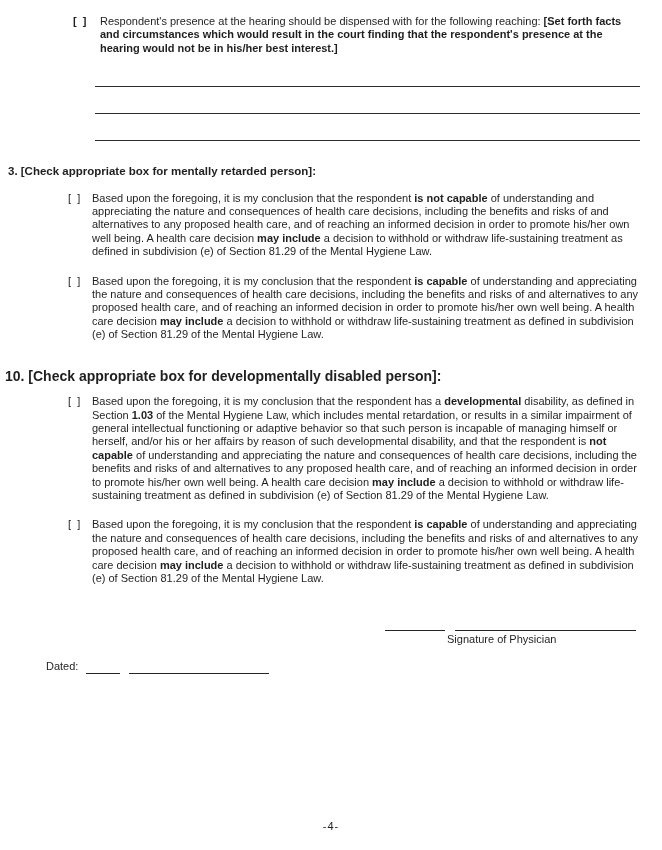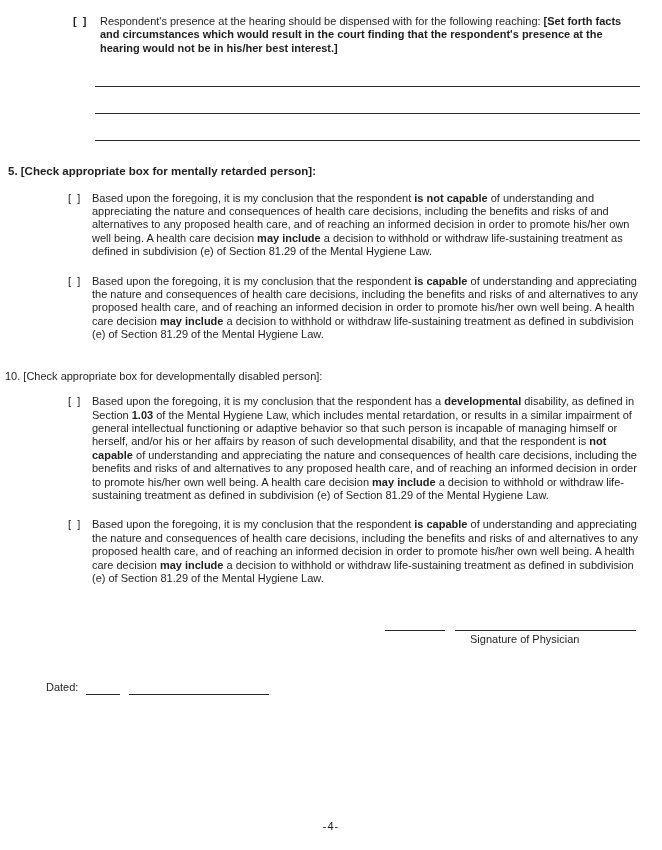--- a/index.html
+++ b/index.html
@@ -22,40 +22,40 @@
     white-space: pre;
   }
   
   .top-item { margin-left: 73px; margin-right: 26px; }
   .top-item .cb { width: 27px; font-weight: bold; }
   
   .blank-lines { margin-left: 95px; width: 545px; margin-top: 5px; }
   .blank-line { height: 26px; border-bottom: 1px solid #2b2b2b; }
   
   .h9 { margin: 24px 0 0 8px; font-weight: bold; font-size: 11.5px; }
-  .h10 { margin: 28px 0 0 5px; font-weight: normal; font-size: 11px; }
+  .h10 { margin: 28px 0 0 5px; font-weight: bold; font-size: 14px; }
   
   .opt { margin-left: 68px; margin-right: 18px; }
   .opt .cb { width: 24px; }
   .opt-9a { margin-top: 13px; }
   .opt-9b { margin-top: 16px; }
   .opt-10a { margin-top: 12px; }
   .opt-10b { margin-top: 16px; }
   .opt .itext { flex: 1; }
   
   .sig-block { width: 251px; margin-left: 385px; }
   .sig-block-1 { margin-top: 32px; }
   .sig-block-2 { margin-top: 24px; }
   .rule-row { display: flex; height: 14px; }
   .rule-short { width: 60px; border-bottom: 1px solid #262626; }
   .rule-gap { width: 10px; }
   .rule-long { flex: 1; border-bottom: 1px solid #262626; }
-  .rule-label { margin-left: 85px; margin-top: 2px; }
+  .rule-label { margin-left: 62px; margin-top: 2px; }
   
-  .dated-row { display: flex; align-items: flex-end; margin-left: 14px; margin-top: 32px; height: 16px; padding-left: 32px; }
+  .dated-row { display: flex; align-items: flex-end; margin-left: 14px; margin-top: 11px; height: 16px; padding-left: 32px; }
   .dated-label { margin-right: 8px; }
   .dated-line-short { width: 34px; border-bottom: 1px solid #262626; height: 13px; }
   .dated-gap { width: 9px; }
   .dated-line-long { width: 140px; border-bottom: 1px solid #262626; height: 13px; }
   
   .page-number {
     position: absolute;
     left: 0; right: 0;
     top: 820px;
     text-align: center;
@@ -71,21 +71,21 @@
     <span class="cb">[  ]</span>
     <div class="itext"><span>Respondent's presence at the hearing should be dispensed with for the following reaching: </span><span style="font-weight: bold;">[Set forth facts and circumstances which would result in the court finding that the respondent's presence at the hearing would not be in his/her best interest.]</span></div>
   </div>
 
   <div class="blank-lines">
     <div class="blank-line"></div>
     <div class="blank-line"></div>
     <div class="blank-line"></div>
   </div>
 
-  <div class="h9">5. [Check appropriate box for mentally retarded person]:</div>
+  <div class="h9">3. [Check appropriate box for mentally retarded person]:</div>
 
   <div class="item opt opt-9a">
     <span class="cb">[  ]</span>
     <div class="itext"><span>Based upon the foregoing, it is my conclusion that the respondent </span><span style="font-weight: bold;">is not capable</span><span> of understanding and appreciating the nature and consequences of health care decisions, including the benefits and risks of and alternatives to any proposed health care, and of reaching an informed decision in order to promote his/her own well being.  A health care decision </span><span style="font-weight: bold;">may include</span><span> a decision to withhold or withdraw life-sustaining treatment as defined in subdivision (e) of Section 81.29 of the Mental Hygiene Law.</span></div>
   </div>
 
   <div class="item opt opt-9b">
     <span class="cb">[  ]</span>
     <div class="itext"><span>Based upon the foregoing, it is my conclusion that the respondent </span><span style="font-weight: bold;">is capable</span><span> of understanding and appreciating the nature and consequences of health care decisions, including the benefits and risks of and alternatives to any proposed health care, and of reaching an informed decision in order to promote his/her own well being.  A health care decision </span><span style="font-weight: bold;">may include</span><span> a decision to withhold or withdraw life-sustaining treatment as defined in subdivision (e) of Section 81.29 of the Mental Hygiene Law.</span></div>
   </div>

